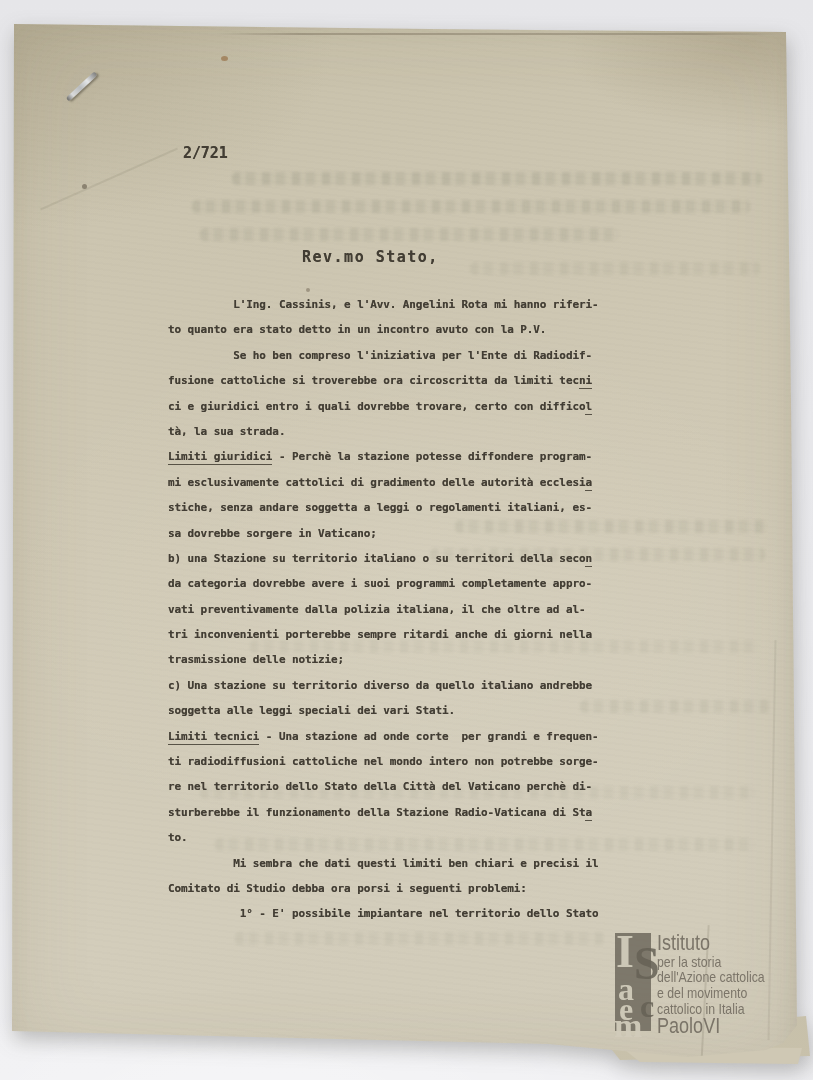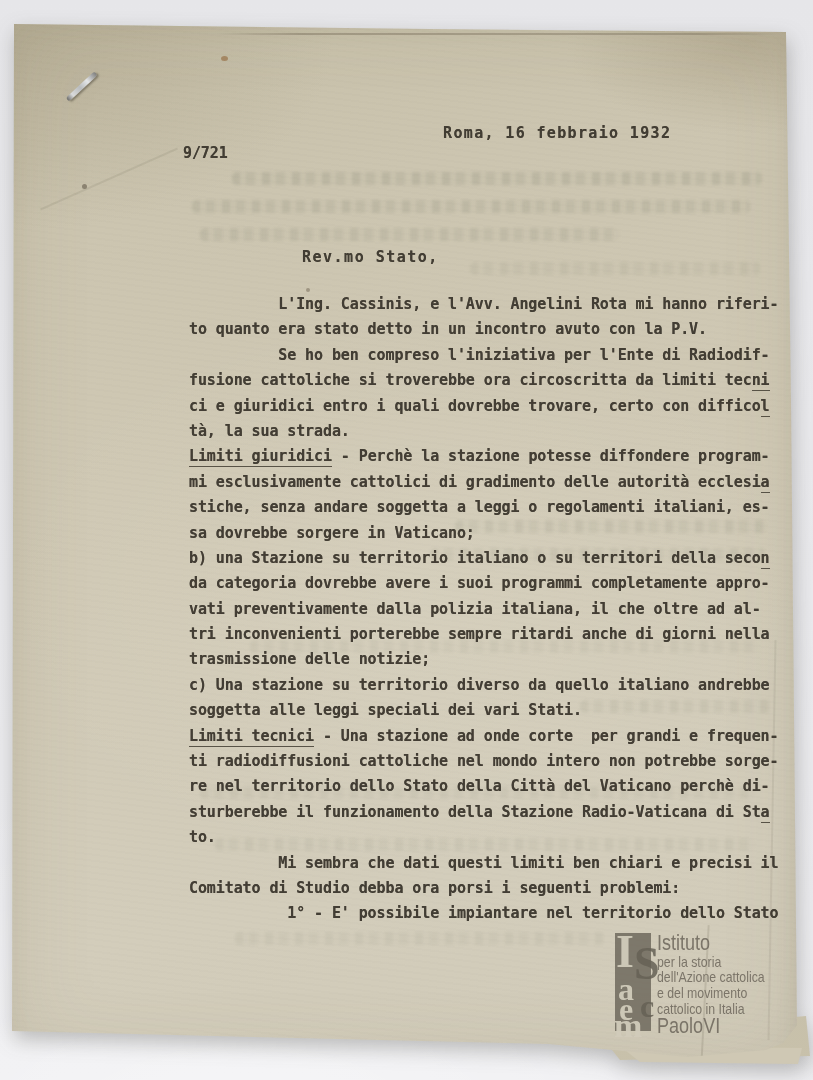--- a/index.html
+++ b/index.html
@@ -28,21 +28,21 @@
     background:repeating-linear-gradient(7deg, rgba(0,0,0,0.015) 0 2px, transparent 2px 6px),
                repeating-linear-gradient(96deg, rgba(255,255,255,0.02) 0 3px, transparent 3px 7px);}
   .topline{position:absolute;left:215px;top:33px;width:566px;height:2px;
     background:linear-gradient(90deg,transparent,rgba(100,90,70,0.35) 15%,rgba(100,90,70,0.30) 85%,transparent);}
   
   .typed{position:absolute;color:#3a352c;font-weight:600;letter-spacing:-0.1px;
     text-shadow:0 0 0.6px rgba(58,53,44,0.65);opacity:.94;}
   .date{left:443px;top:124px;font-size:15px;letter-spacing:1.35px;}
   .proto{left:183px;top:144px;font-size:15px;}
   .salut{left:302px;top:248px;font-size:15px;letter-spacing:1.5px;}
-  .bodytext{left:189px;top:292px;width:612px;font-size:15px;line-height:25.4px;white-space:pre;}
+  .bodytext{left:168px;top:292px;width:612px;font-size:11px;line-height:25.4px;white-space:pre;}
   .bline{height:25.4px;}
   .ul{border-bottom:1.6px solid rgba(58,53,44,0.85);padding-bottom:1px;}
   
   .bleed{position:absolute;height:13px;border-radius:5px;filter:blur(1.6px);
     background:repeating-linear-gradient(90deg, rgba(104,108,90,0.16) 0 8px, rgba(104,108,90,0.03) 8px 14px, rgba(104,108,90,0.12) 14px 23px, rgba(104,108,90,0.02) 23px 30px);}
   .b1{left:232px;top:172px;width:530px;}
   .b2{left:192px;top:200px;width:558px;opacity:.9;}
   .b3{left:200px;top:228px;width:420px;opacity:.8;}
   .b4{left:470px;top:262px;width:290px;opacity:.55;}
   .b5{left:455px;top:520px;width:312px;opacity:.7;}
@@ -112,22 +112,21 @@
       <div class="bleed b10"></div>
       <div class="bleed b11"></div>
 
       <div class="dot d1"></div>
       <div class="dot d2"></div>
       <div class="dot d3"></div>
       <div class="crease c1"></div>
       <div class="crease c2"></div>
       <div class="crease c3"></div>
 
-      <div class="typed date">Roma,  16 febbraio 1932</div>
-      <div class="typed proto">9/721</div>
+      <div class="typed proto">2/721</div>
       <div class="typed salut">Rev.mo Stato,</div>
       <div class="typed bodytext"><div class="bline"><span>          L'Ing. Cassinis, e l'Avv. Angelini Rota mi hanno riferi-</span></div><div class="bline"><span>to quanto era stato detto in un incontro avuto con la P.V.</span></div><div class="bline"><span>          Se ho ben compreso l'iniziativa per l'Ente di Radiodif-</span></div><div class="bline"><span>fusione cattoliche si troverebbe ora circoscritta da limiti tec</span><span class="ul">ni</span></div><div class="bline"><span>ci e giuridici entro i quali dovrebbe trovare, certo con diffico</span><span class="ul">l</span></div><div class="bline"><span>tà, la sua strada.</span></div><div class="bline"><span class="ul">Limiti giuridici</span><span> - Perchè la stazione potesse diffondere program-</span></div><div class="bline"><span>mi esclusivamente cattolici di gradimento delle autorità ecclesi</span><span class="ul">a</span></div><div class="bline"><span>stiche, senza andare soggetta a leggi o regolamenti italiani, es-</span></div><div class="bline"><span>sa dovrebbe sorgere in Vaticano;</span></div><div class="bline"><span>b) una Stazione su territorio italiano o su territori della seco</span><span class="ul">n</span></div><div class="bline"><span>da categoria dovrebbe avere i suoi programmi completamente appro-</span></div><div class="bline"><span>vati preventivamente dalla polizia italiana, il che oltre ad al-</span></div><div class="bline"><span>tri inconvenienti porterebbe sempre ritardi anche di giorni nella</span></div><div class="bline"><span>trasmissione delle notizie;</span></div><div class="bline"><span>c) Una stazione su territorio diverso da quello italiano andrebbe</span></div><div class="bline"><span>soggetta alle leggi speciali dei vari Stati.</span></div><div class="bline"><span class="ul">Limiti tecnici</span><span> - Una stazione ad onde corte  per grandi e frequen-</span></div><div class="bline"><span>ti radiodiffusioni cattoliche nel mondo intero non potrebbe sorge-</span></div><div class="bline"><span>re nel territorio dello Stato della Città del Vaticano perchè di-</span></div><div class="bline"><span>sturberebbe il funzionamento della Stazione Radio-Vaticana di St</span><span class="ul">a</span></div><div class="bline"><span>to.</span></div><div class="bline"><span>          Mi sembra che dati questi limiti ben chiari e precisi il</span></div><div class="bline"><span>Comitato di Studio debba ora porsi i seguenti problemi:</span></div><div class="bline"><span>           1° - E' possibile impiantare nel territorio dello Stato</span></div></div>
 
       <div class="wm">
         <div class="wm-block">
           <span class="wl wl0 wl-light">I</span>
           <span class="wl wl1 wl-dark">S</span>
           <span class="wl wl2 wl-light">a</span>
           <span class="wl wl3 wl-light">e</span>
           <span class="wl wl4 wl-dark">c</span>

